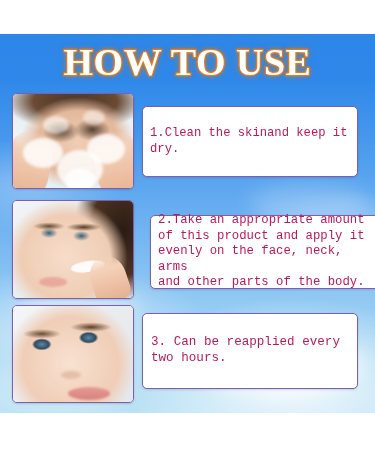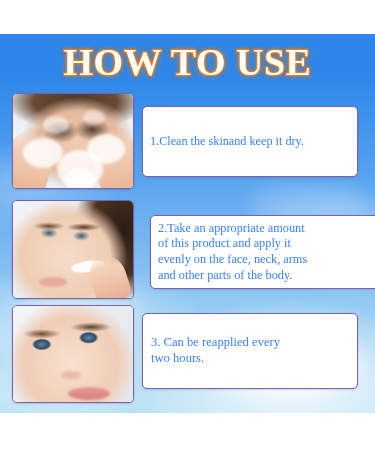--- a/index.html
+++ b/index.html
@@ -224,22 +224,22 @@
     box-sizing: border-box;
     display: flex;
     align-items: center;
     box-shadow: 0 1px 2px rgba(40,20,70,0.15);
   }
   .card-1 { left: 142px; top: 13px;  width: 216px; height: 71px; }
   .card-2 { left: 150px; top: 15px;  width: 232px; height: 74px; }
   .card-3 { left: 142px; top: 8px;   width: 216px; height: 76px; }
 
   .card-text {
-    font-family: Liberation Serif, serif;
-    color: #3b82f6;
+    font-family: Liberation Mono, monospace;
+    color: #be185d;
     font-size: 12.4px;
     line-height: 15.6px;
     padding: 0 6px 0 8px;
     width: 100%;
     white-space: pre-line;
   }
   .card-1 .card-text { font-size: 12.2px; text-align: left; padding-left: 7px; }
   .card-2 .card-text { font-size: 12.3px; text-align: left; padding-left: 7px; }
   .card-3 .card-text { font-size: 12.6px; text-align: left; }
 </style>

